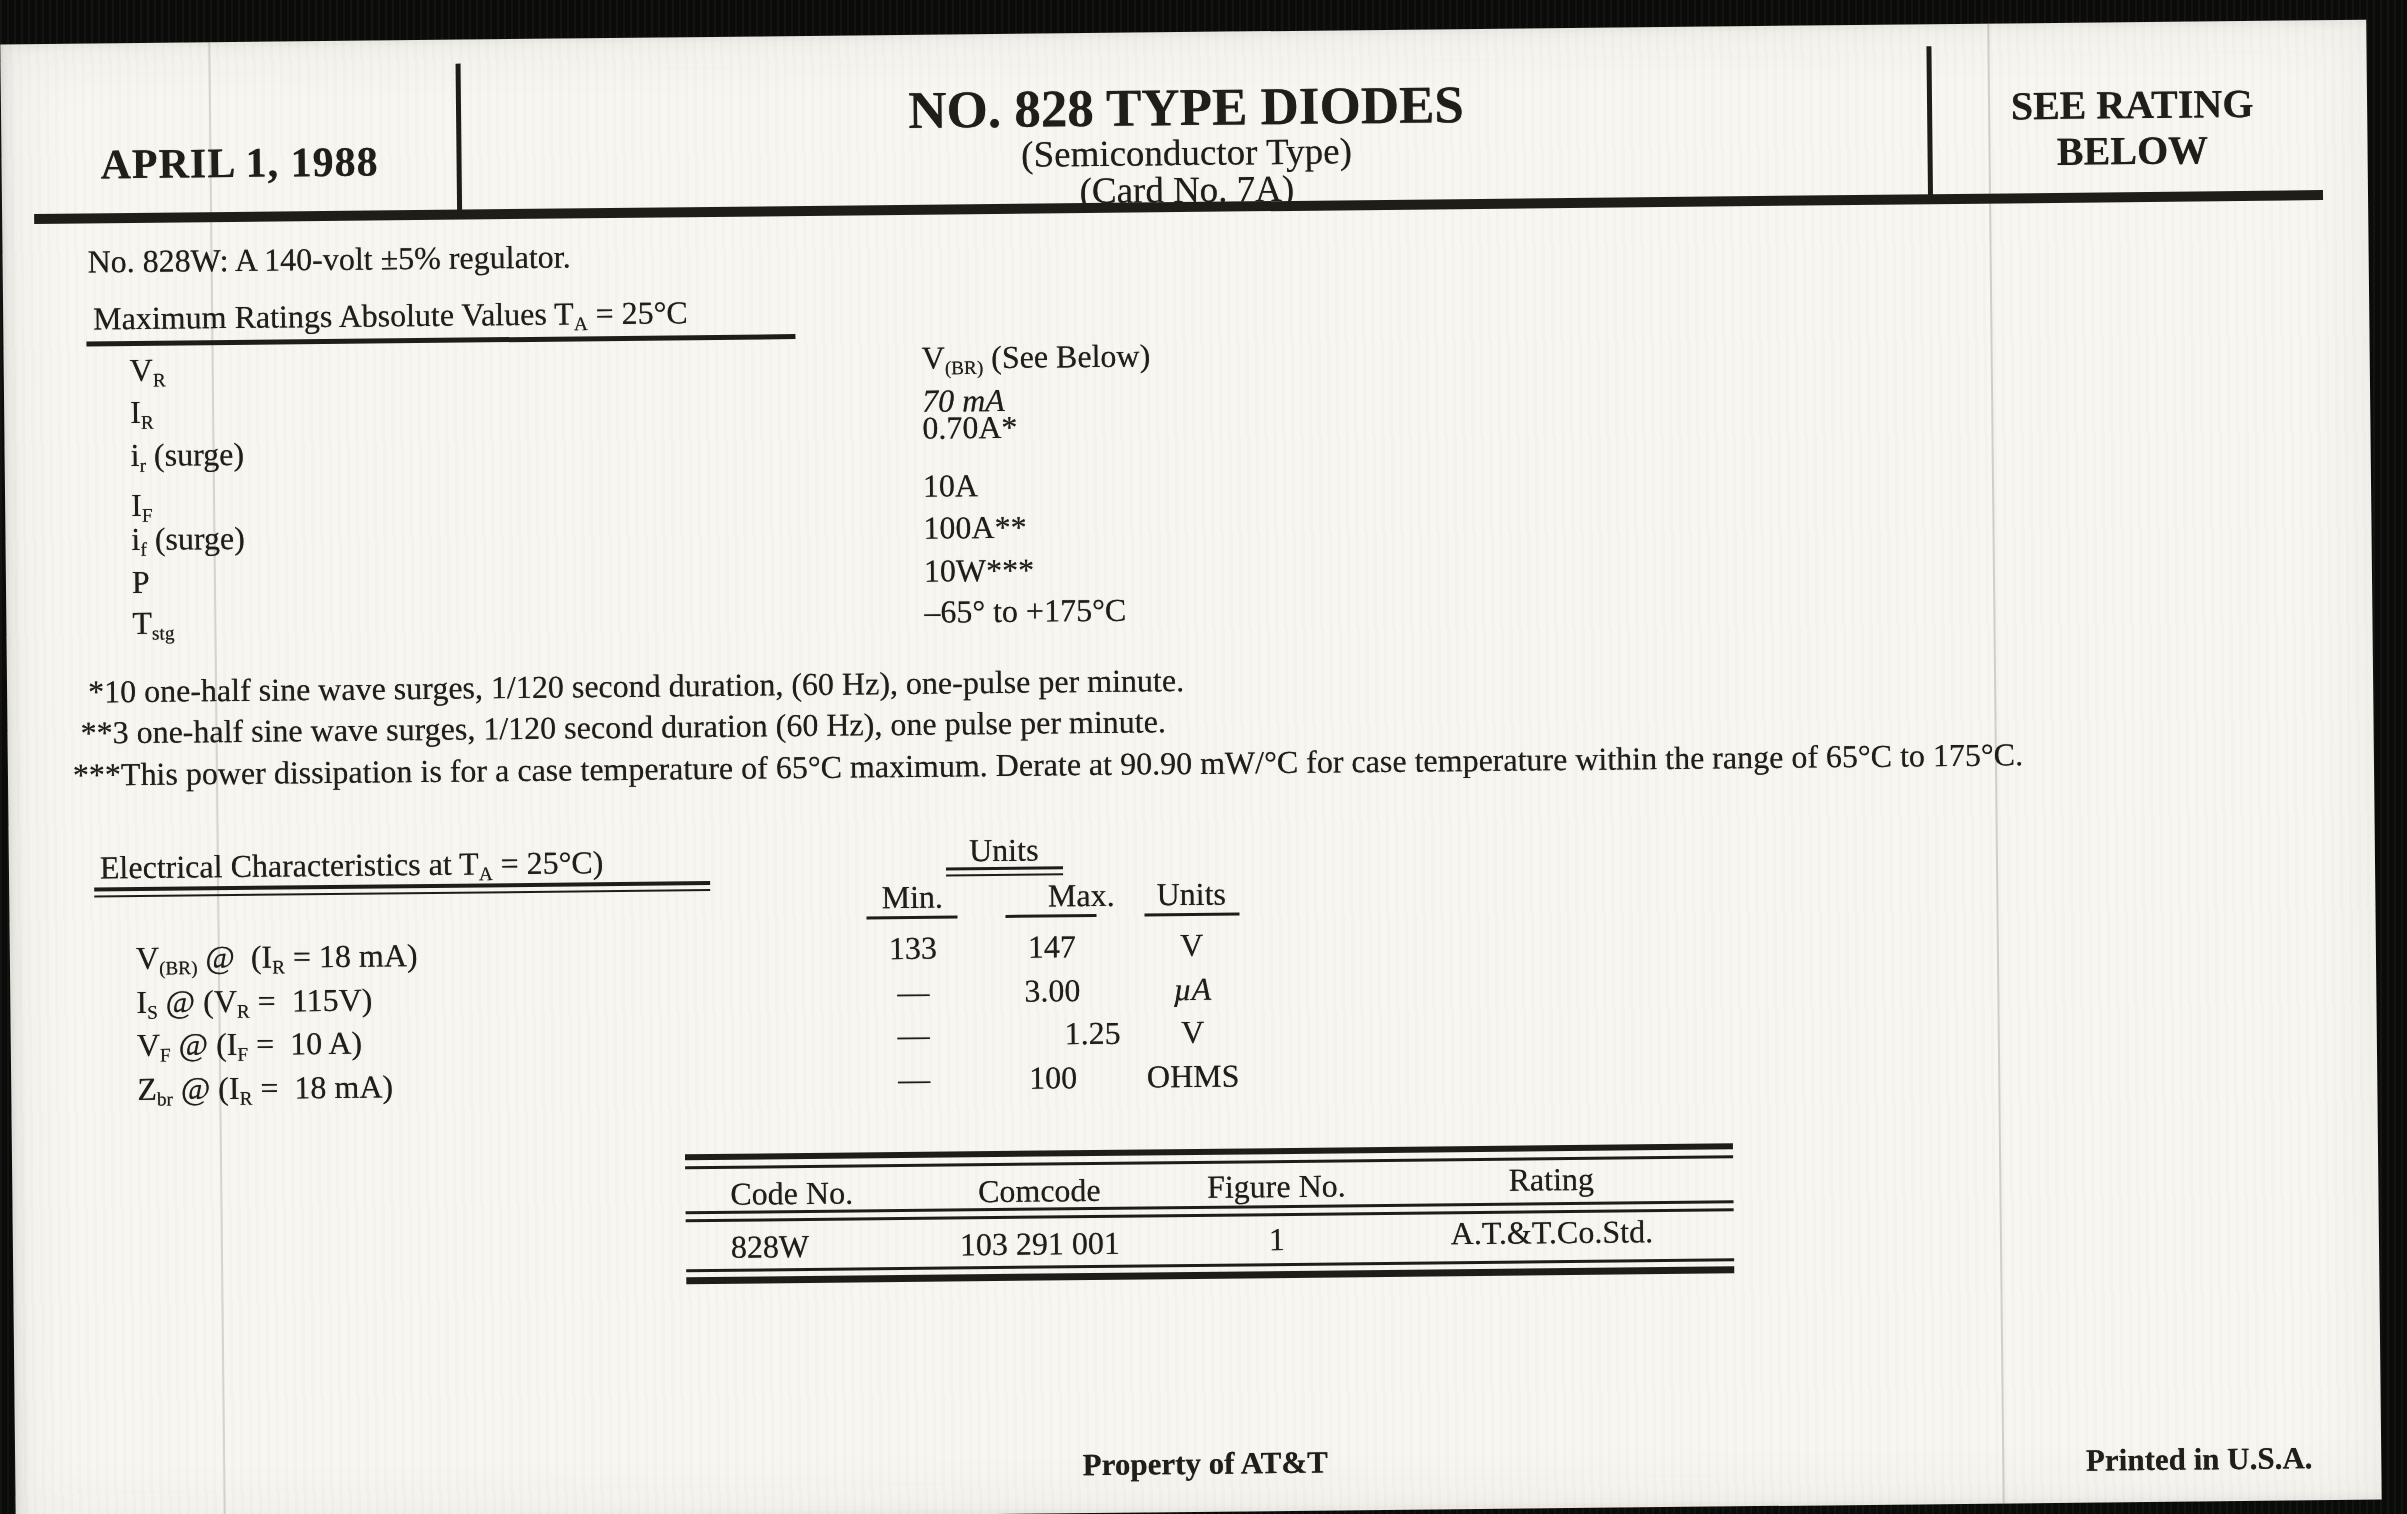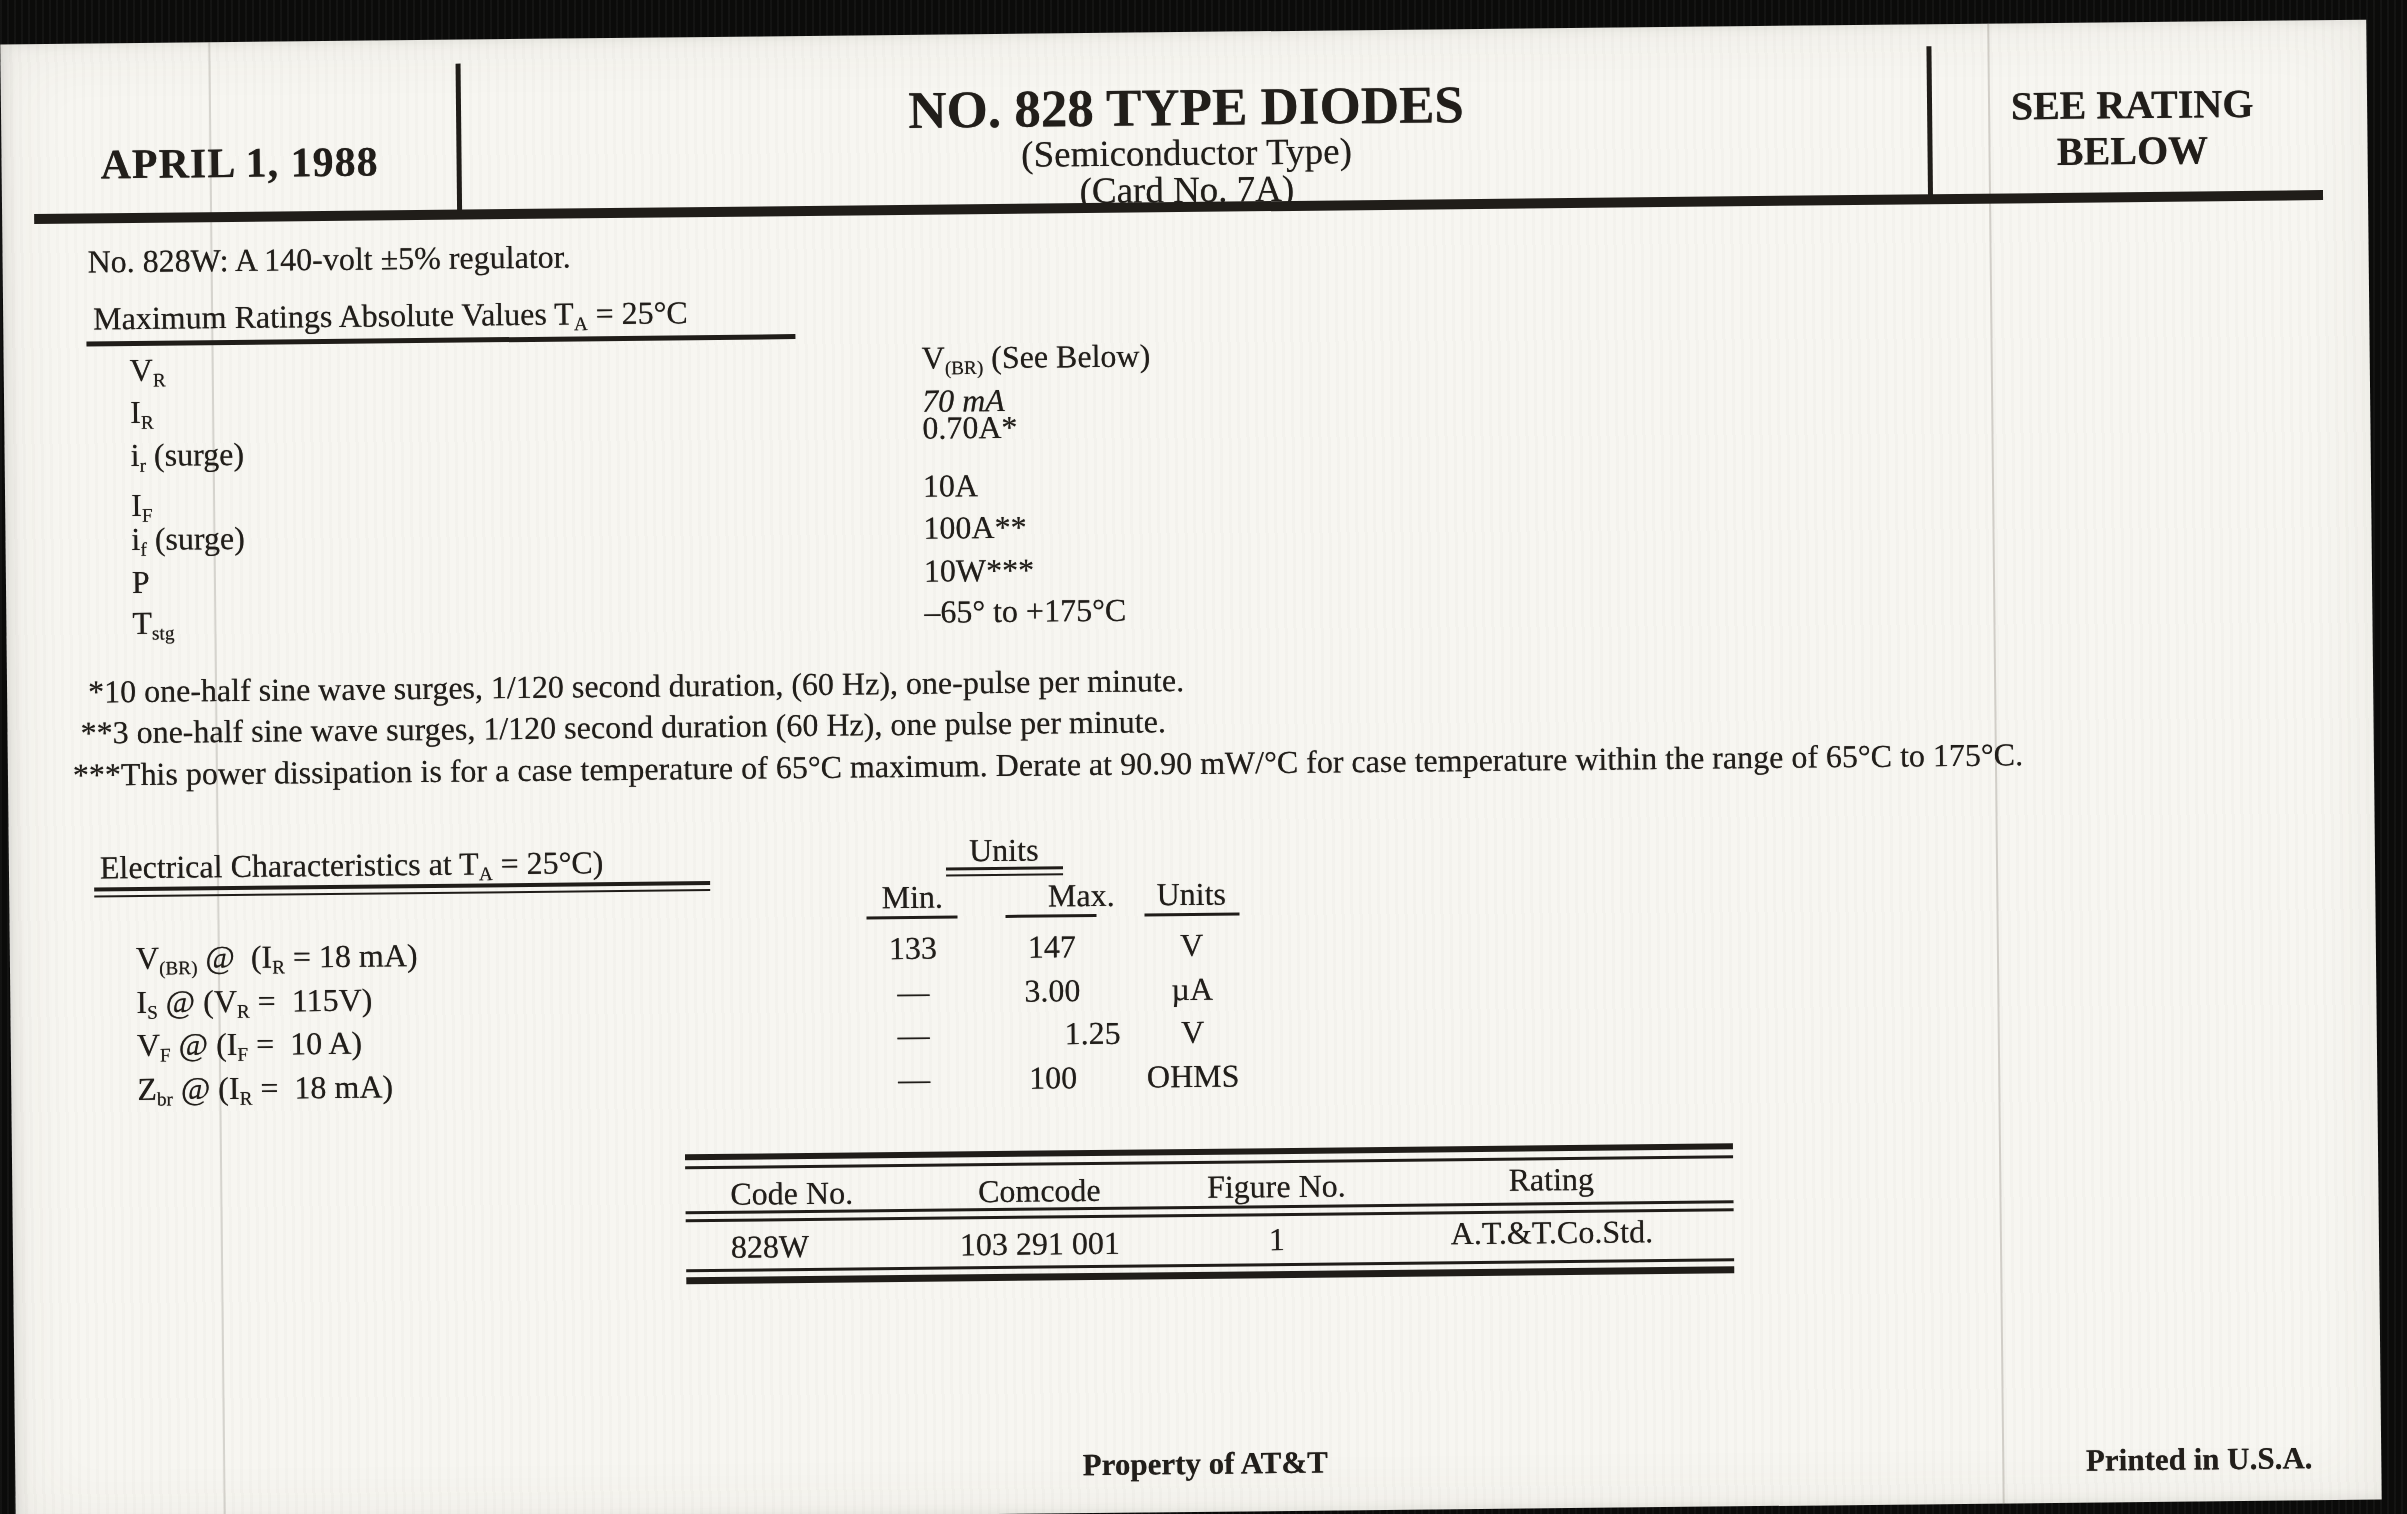--- a/index.html
+++ b/index.html
@@ -93,21 +93,21 @@
     <div class="t c" style="left:903px;top:939px;">—</div>
     <div class="t c" style="left:903px;top:982px;">—</div>
     <div class="t c" style="left:903px;top:1026px;">—</div>
 
     <div class="t c" style="left:1042px;top:895px;">147</div>
     <div class="t c" style="left:1042px;top:939px;">3.00</div>
     <div class="t c" style="left:1042px;top:982px;margin-left:40px;">1.25</div>
     <div class="t c" style="left:1042px;top:1026px;">100</div>
 
     <div class="t c" style="left:1182px;top:895px;">V</div>
-    <div class="t c" style="left:1182px;top:939px;">µA</div>
+    <div class="t c" style="left:1182px;top:939px;font-style:italic;">µA</div>
     <div class="t c" style="left:1182px;top:982px;">V</div>
     <div class="t c" style="left:1182px;top:1026px;">OHMS</div>
 
     <div class="hr" style="left:673px;top:1117px;width:1048px;height:6px;"></div>
     <div class="hr" style="left:673px;top:1129px;width:1048px;height:3px;"></div>
 
     <div class="t" style="left:718px;top:1139px;">Code No.</div>
     <div class="t c" style="left:1027px;top:1139px;">Comcode</div>
     <div class="t c" style="left:1264px;top:1137px;">Figure No.</div>
     <div class="t c" style="left:1539px;top:1133px;">Rating</div>

